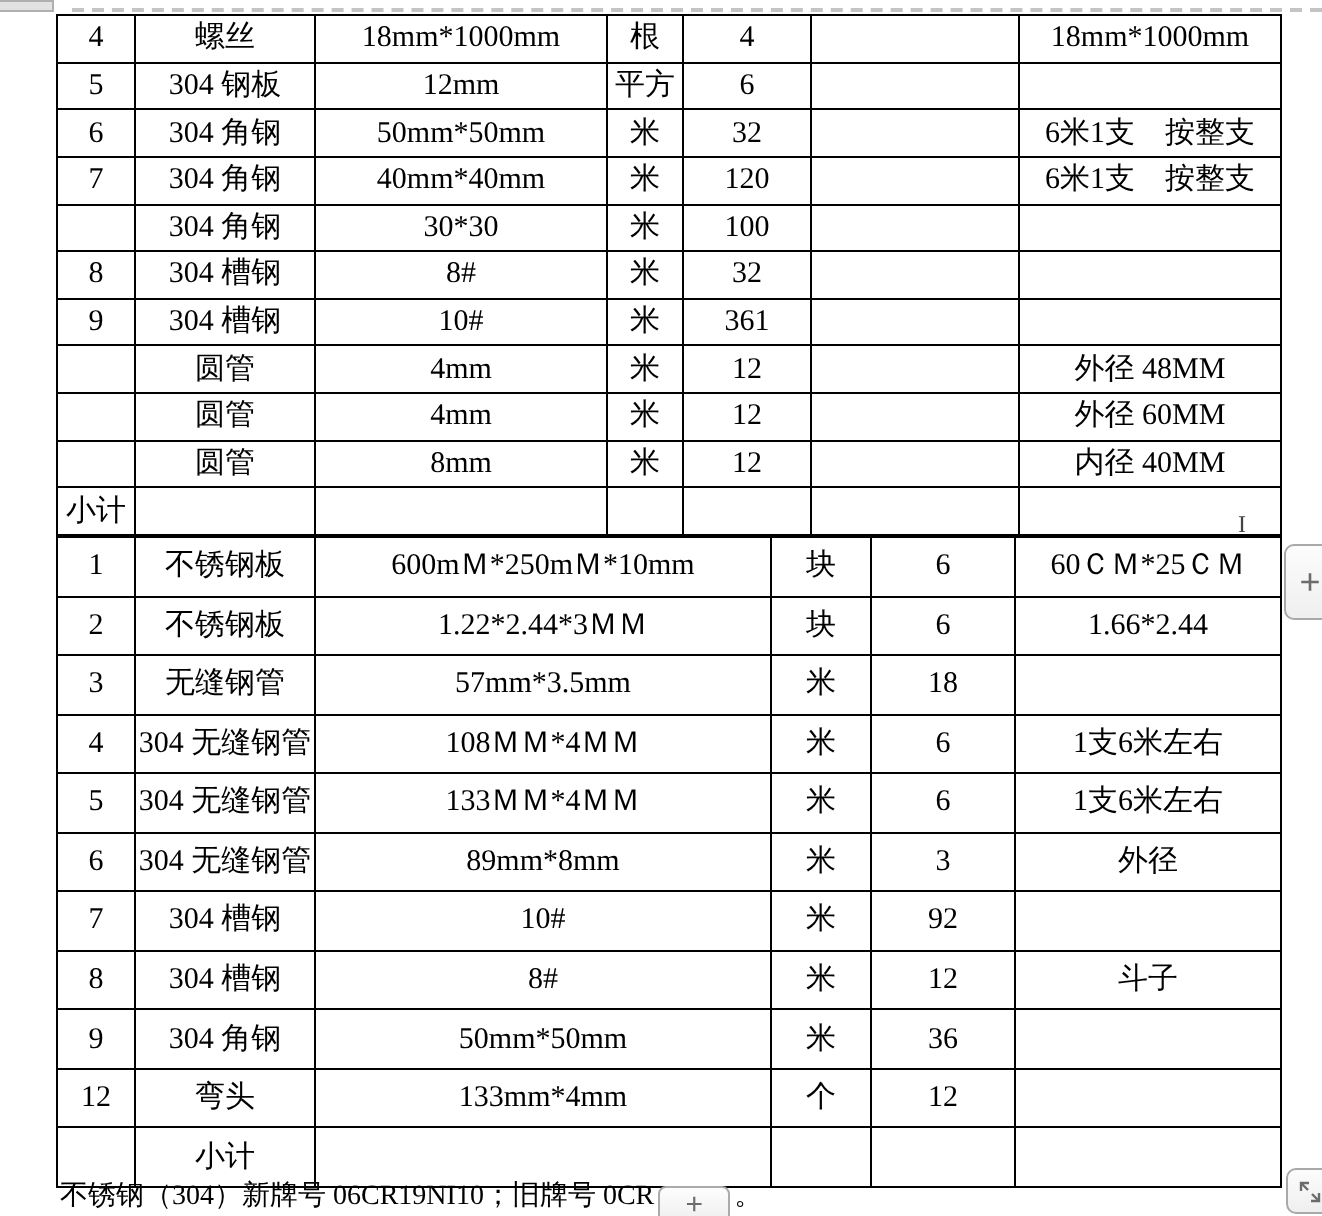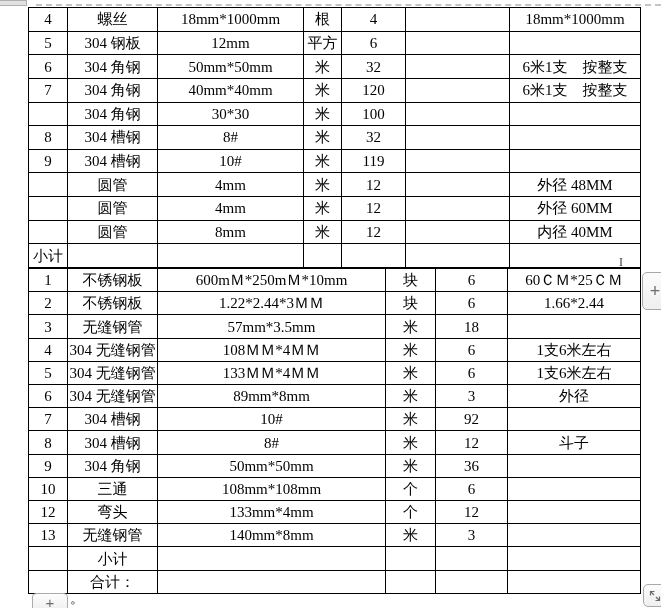--- a/index.html
+++ b/index.html
@@ -122,21 +122,21 @@
           <td>米</td>
           <td>32</td>
           <td></td>
           <td></td>
         </tr>
         <tr>
           <td>9</td>
           <td>304 槽钢</td>
           <td>10#</td>
           <td>米</td>
-          <td>119</td>
+          <td>361</td>
           <td></td>
           <td></td>
         </tr>
         <tr>
           <td></td>
           <td>圆管</td>
           <td>4mm</td>
           <td>米</td>
           <td>12</td>
           <td></td>
@@ -247,54 +247,30 @@
         </tr>
         <tr>
           <td>9</td>
           <td>304 角钢</td>
           <td>50mm*50mm</td>
           <td>米</td>
           <td>36</td>
           <td></td>
         </tr>
         <tr>
-          <td>10</td>
-          <td>三通</td>
-          <td>108mm*108mm</td>
-          <td>个</td>
-          <td>6</td>
-          <td></td>
-        </tr>
-        <tr>
           <td>12</td>
           <td>弯头</td>
           <td>133mm*4mm</td>
           <td>个</td>
           <td>12</td>
           <td></td>
         </tr>
         <tr>
-          <td>13</td>
-          <td>无缝钢管</td>
-          <td>140mm*8mm</td>
-          <td>米</td>
-          <td>3</td>
-          <td></td>
-        </tr>
-        <tr>
           <td></td>
           <td>小计</td>
-          <td></td>
-          <td></td>
-          <td></td>
-          <td></td>
-        </tr>
-        <tr>
-          <td></td>
-          <td>合计：</td>
           <td></td>
           <td></td>
           <td></td>
           <td></td>
         </tr>
       </tbody>
     </table>
 
   <span class="ibeam">I</span>
 
@@ -304,17 +280,17 @@
 
   <div class="overlay-btn btn-expand">
     <svg width="14" height="14" viewBox="0 0 14 14">
       <path d="M2.5 6.5 L2.5 2.5 L6.5 2.5" fill="none" stroke="#6c6c6c" stroke-width="1.2"></path>
       <path d="M2.5 2.5 L6 6" fill="none" stroke="#6c6c6c" stroke-width="1.2"></path>
       <path d="M11.5 7.5 L11.5 11.5 L7.5 11.5" fill="none" stroke="#6c6c6c" stroke-width="1.2"></path>
       <path d="M11.5 11.5 L8 8" fill="none" stroke="#6c6c6c" stroke-width="1.2"></path>
     </svg>
   </div>
 
-  <div class="footnote"><span class="btn-inline">
+  <div class="footnote"><span>不锈钢（304）新牌号 06CR19NI10；旧牌号 0CR</span><span class="btn-inline">
         <span>+</span>
       </span><span>。</span></div>
 
 </div>
 
 </body></html>

